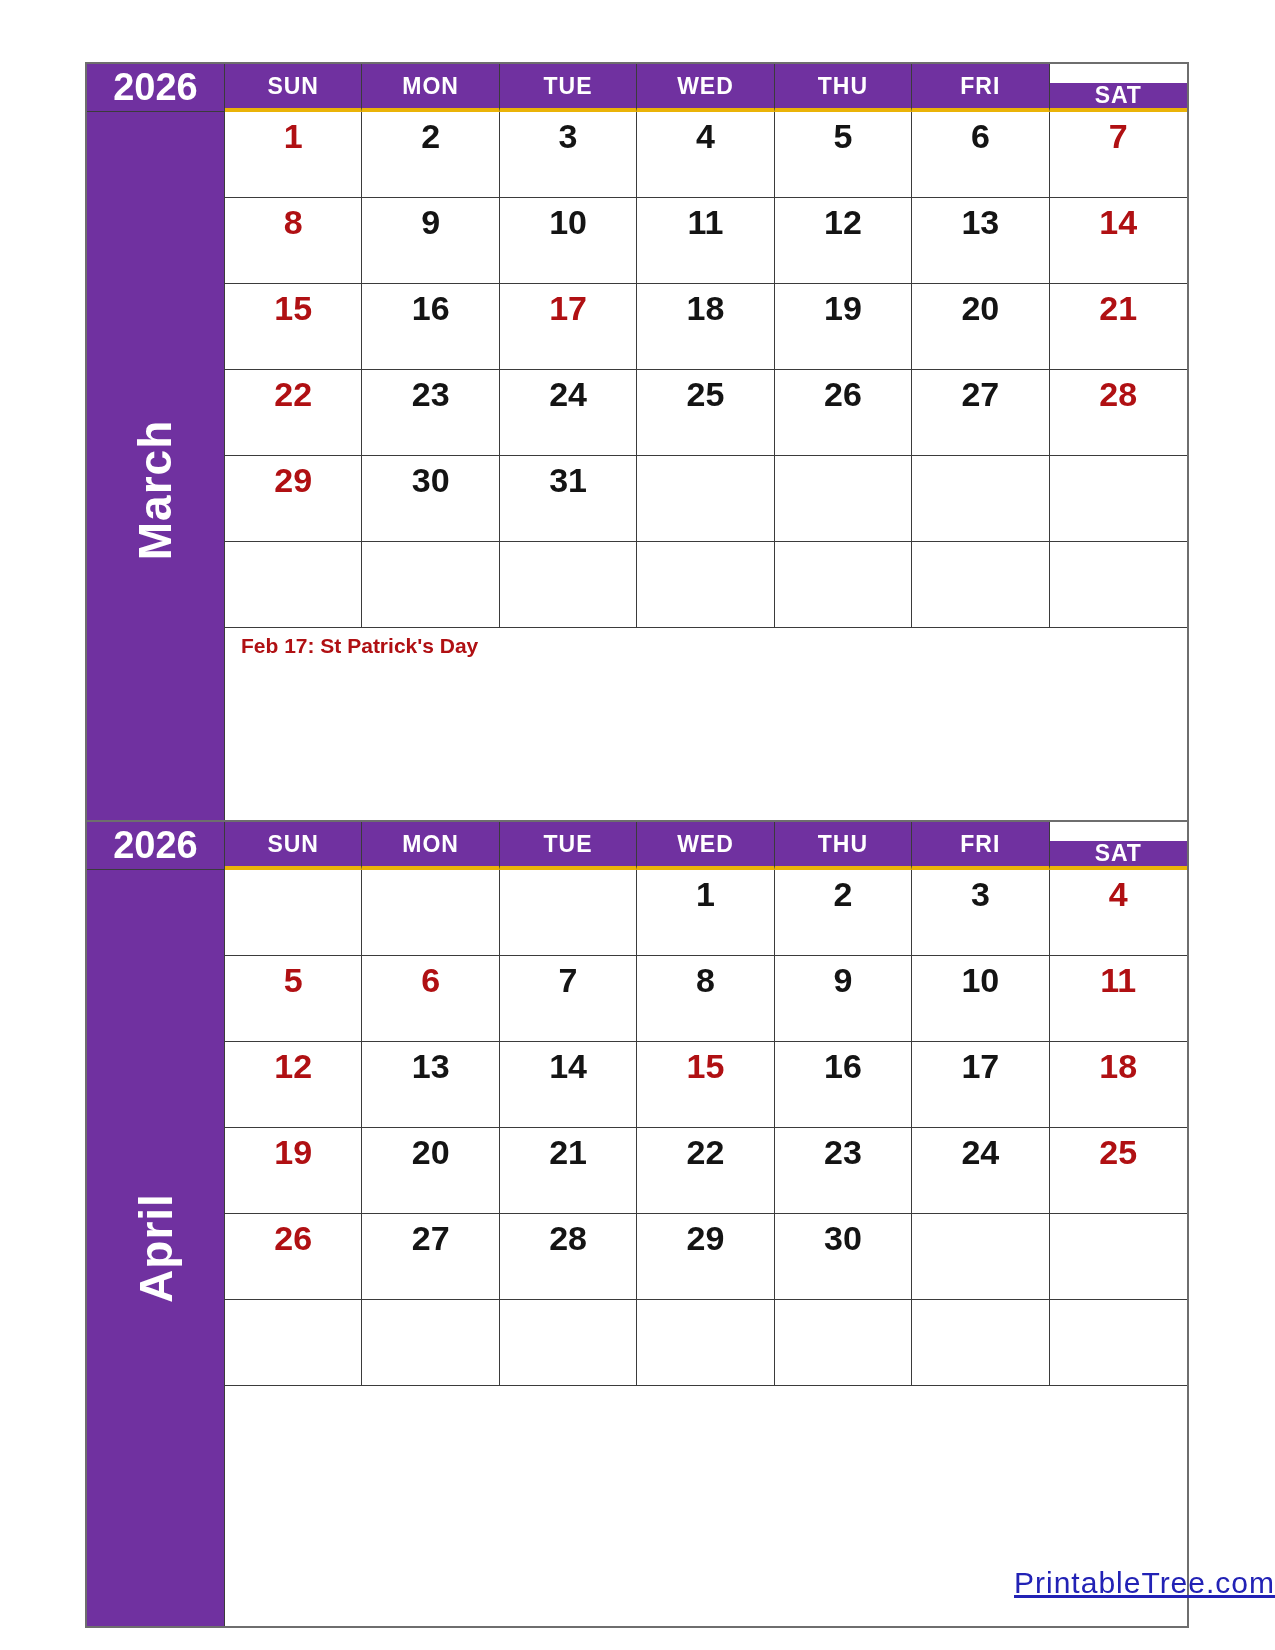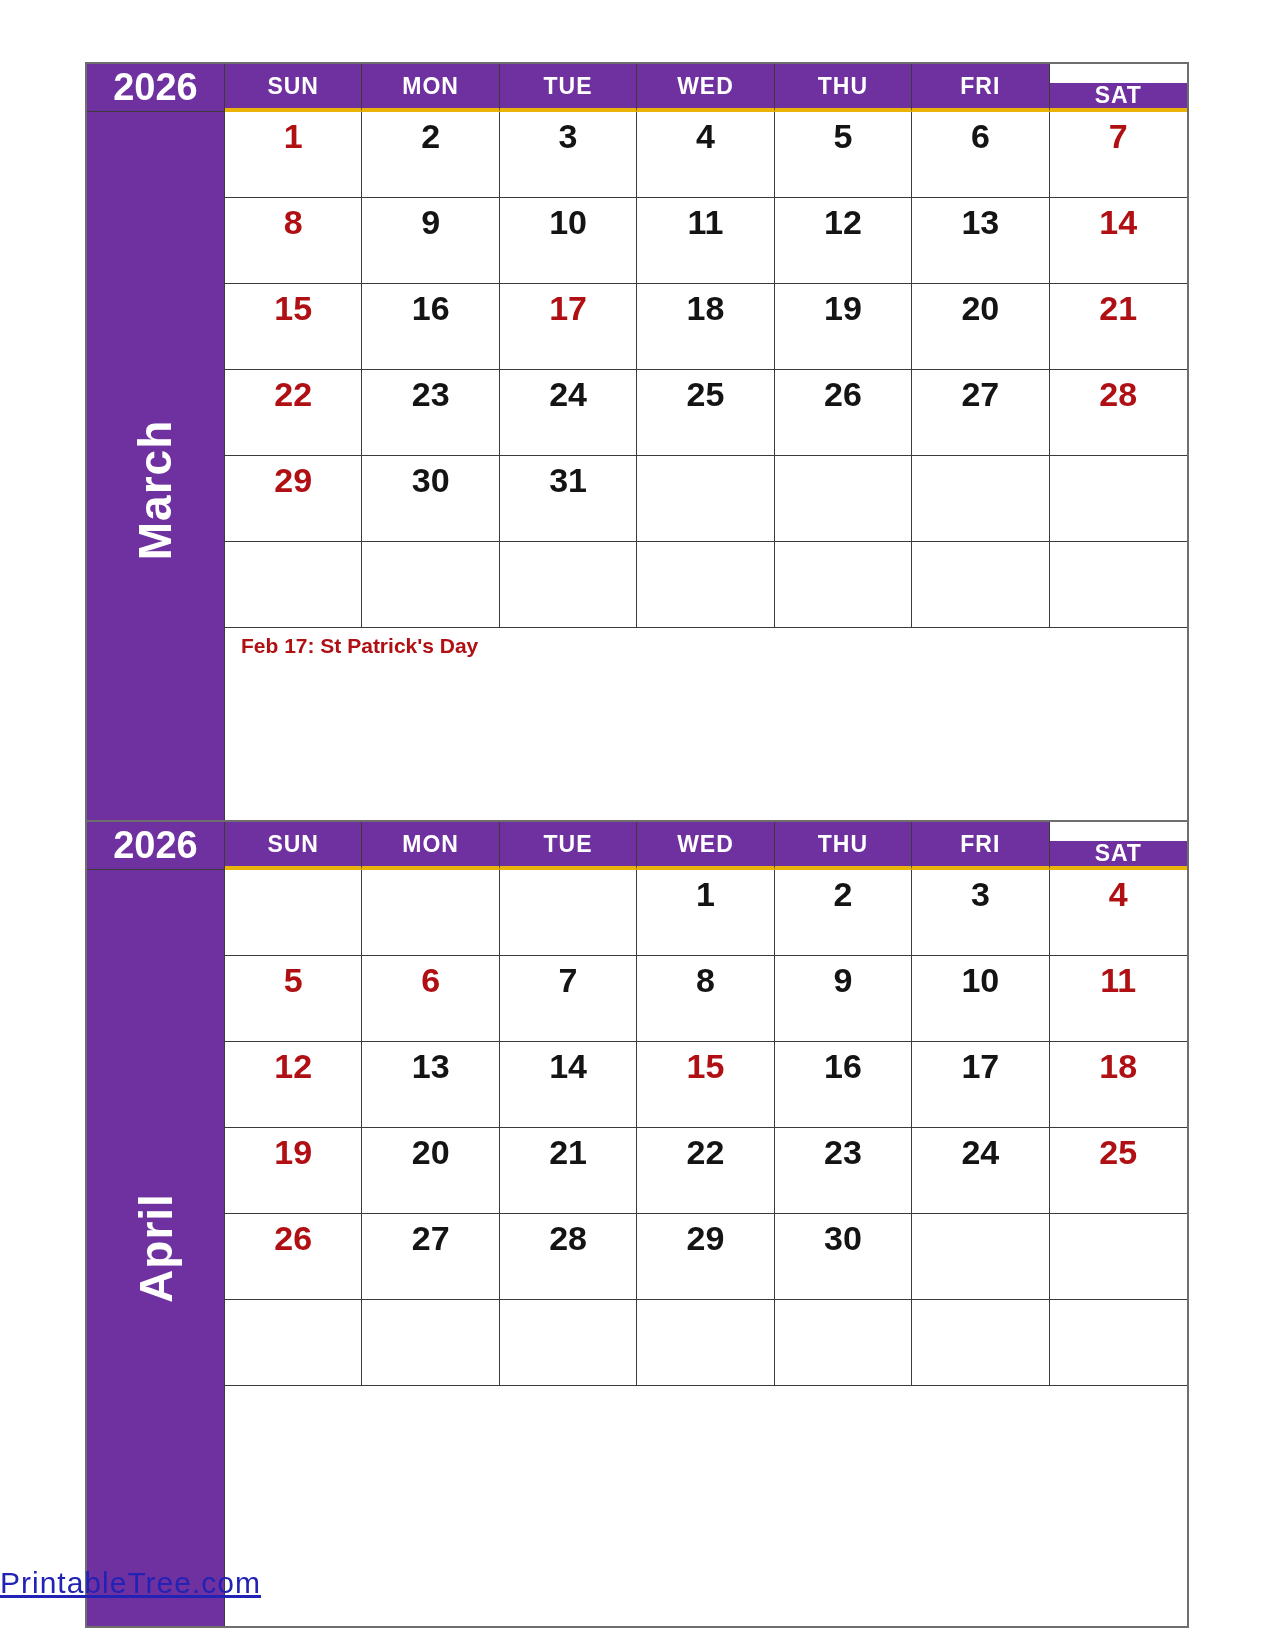--- a/index.html
+++ b/index.html
@@ -45,21 +45,21 @@
   .cell.red{color:#B01013;}
   .holiday-area{
     grid-column:2 / -1;grid-row:8;background:#ffffff;
     padding:6px 10px 0 16px;box-sizing:border-box;
   }
   .holiday-line{
     color:#B01013;font-size:21px;font-weight:bold;line-height:23.5px;
     white-space:pre;
   }
   .footer{
-    position:absolute;top:1566px;left:0;width:1275px;text-align:left;
+    position:absolute;top:1566px;left:0;width:1275px;text-align:right;
   }
   .footer a{
     color:#2222B5;font-size:30px;text-decoration:underline;font-weight:normal;
     letter-spacing:1px;
   }
 </style>
 </head>
 <body>
 
 <div class="cal" id="cal-march">

